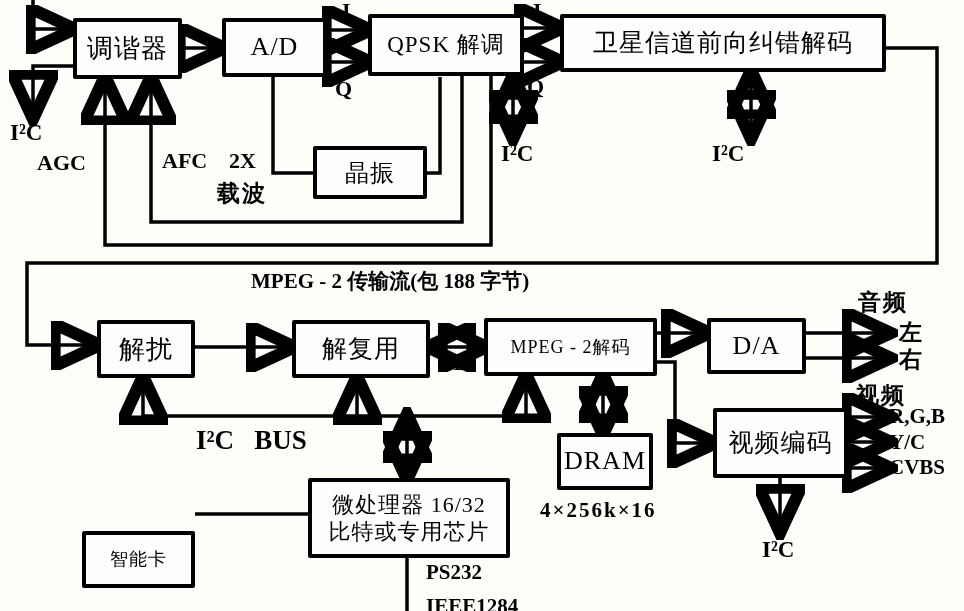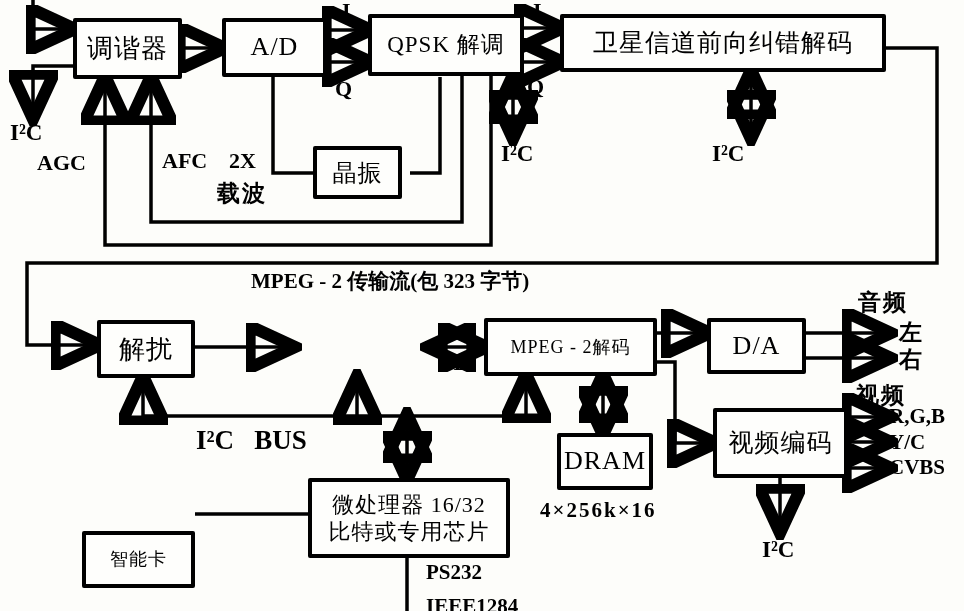--- a/index.html
+++ b/index.html
@@ -57,22 +57,23 @@
     <path d="M526,416 L526,381" marker-end="url(#arr)"></path>
     <path d="M407,421 L407,473" marker-start="url(#arr)" marker-end="url(#arr)"></path>
     <path d="M195,514 L308,514"></path>
     <path d="M407,558 L407,611"></path>
   </svg>
 
   <div class="box" style="left:73px;top:18px;width:109px;height:61px;font-size:26px;">调谐器</div>
   <div class="box serif" style="left:222px;top:18px;width:105px;height:59px;font-size:26px;">A/D</div>
   <div class="box serif" style="left:368px;top:14px;width:156px;height:62px;font-size:23px;">QPSK 解调</div>
   <div class="box" style="left:560px;top:14px;width:326px;height:58px;font-size:25px;">卫星信道前向纠错解码</div>
-  <div class="box" style="left:313px;top:146px;width:89px;height:53px;font-size:24px;">晶振</div>
+  <div class="box" style="left:313px;top:146px;width:114px;height:53px;font-size:24px;">晶振</div>
   <div class="box" style="left:97px;top:320px;width:98px;height:58px;font-size:26px;">解扰</div>
+  <div class="box" style="left:292px;top:320px;width:138px;height:58px;font-size:25px;">解复用</div>
   <div class="box serif" style="left:484px;top:318px;width:173px;height:58px;font-size:18px;">MPEG - 2解码</div>
   <div class="box serif" style="left:707px;top:318px;width:99px;height:56px;font-size:26px;">D/A</div>
   <div class="box" style="left:713px;top:408px;width:135px;height:70px;font-size:25px;">视频编码</div>
   <div class="box serif" style="left:557px;top:433px;width:96px;height:57px;font-size:26px;">DRAM</div>
   <div class="box serif" style="left:308px;top:478px;width:202px;height:80px;font-size:22px;flex-direction:column;">
     <div>微处理器 16/32</div>
     <div>比特或专用芯片</div>
   </div>
   <div class="box" style="left:82px;top:485px;width:113px;height:57px;font-size:18px;margin-top:46px;">智能卡</div>
 
@@ -80,21 +81,21 @@
   <div class="lbl" style="left:37px;top:151px;font-size:22px;">AGC</div>
   <div class="lbl" style="left:162px;top:149px;font-size:22px;">AFC</div>
   <div class="lbl" style="left:229px;top:149px;font-size:22px;">2X</div>
   <div class="lbl cjk" style="left:217px;top:181px;font-size:23px;">载波</div>
   <div class="lbl" style="left:342px;top:-1px;font-size:22px;">I</div>
   <div class="lbl" style="left:335px;top:77px;font-size:22px;">Q</div>
   <div class="lbl" style="left:533px;top:-1px;font-size:22px;">I</div>
   <div class="lbl" style="left:527px;top:75px;font-size:22px;">Q</div>
   <div class="lbl" style="left:501px;top:141px;font-size:23px;">I²C</div>
   <div class="lbl" style="left:712px;top:141px;font-size:23px;">I²C</div>
-  <div class="lbl" style="left:251px;top:270px;font-size:21px;">MPEG - 2 传输流(包 323 字节)</div>
+  <div class="lbl" style="left:251px;top:270px;font-size:21px;">MPEG - 2 传输流(包 188 字节)</div>
   <div class="lbl" style="left:440px;top:351px;font-size:22px;">PE</div>
   <div class="lbl" style="left:196px;top:426px;font-size:27px;">I²C   BUS</div>
   <div class="lbl cjk" style="left:858px;top:290px;font-size:23px;">音频</div>
   <div class="lbl cjk" style="left:899px;top:320px;font-size:23px;">左</div>
   <div class="lbl cjk" style="left:899px;top:347px;font-size:23px;">右</div>
   <div class="lbl cjk" style="left:856px;top:383px;font-size:23px;">视频</div>
   <div class="lbl" style="left:889px;top:405px;font-size:21px;">R,G,B</div>
   <div class="lbl" style="left:889px;top:431px;font-size:21px;text-align:right;">Y/C</div>
   <div class="lbl" style="left:889px;top:456px;font-size:21px;">CVBS</div>
   <div class="lbl" style="left:540px;top:499px;font-size:21px;letter-spacing:2px;">4×256k×16</div>

